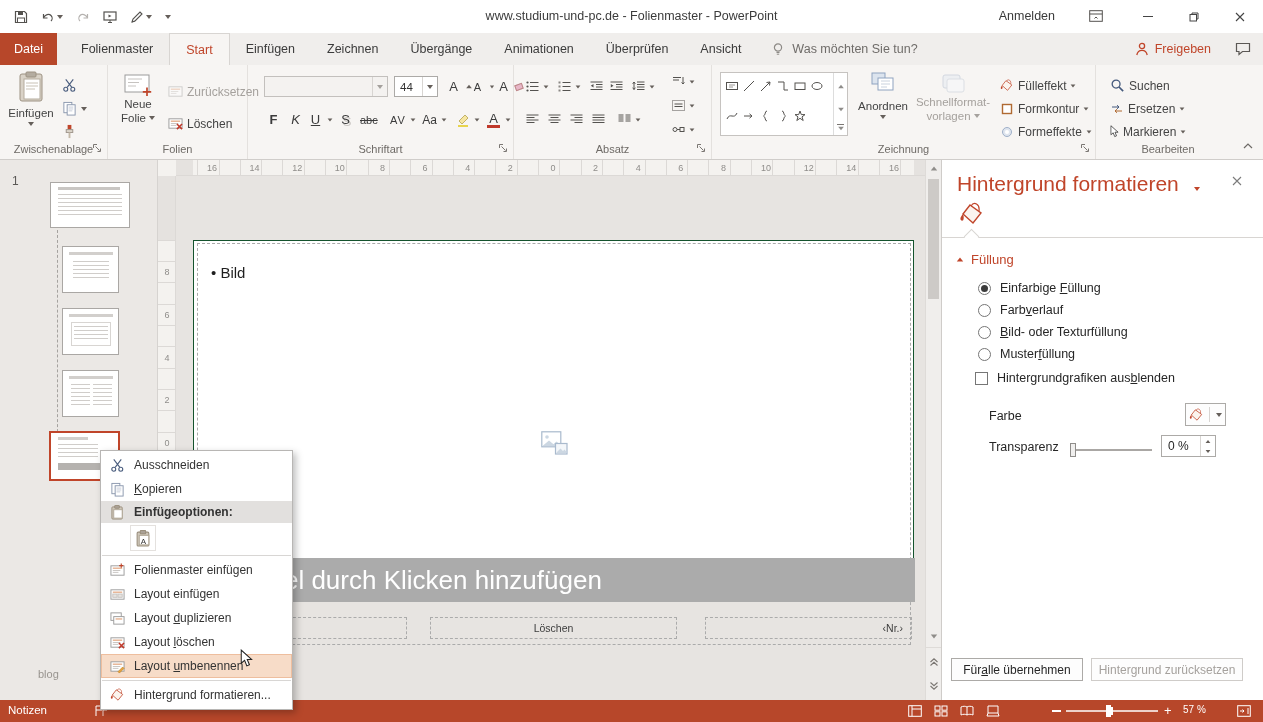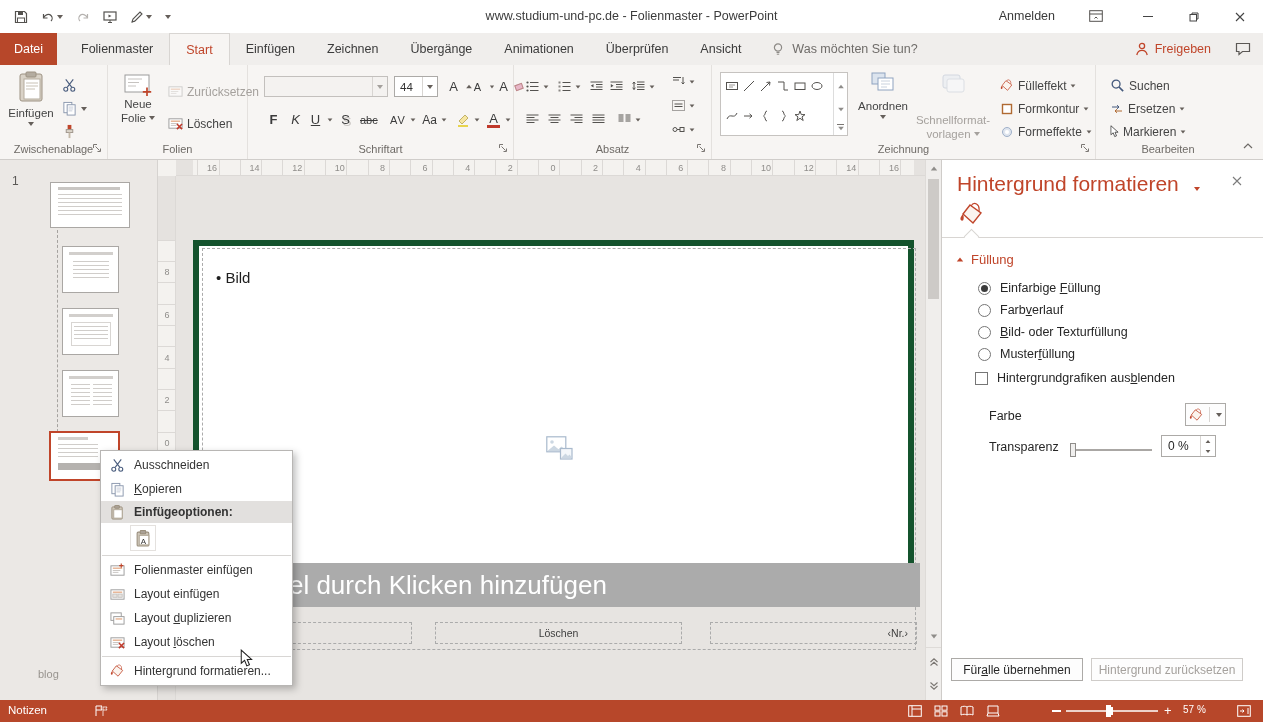--- a/index.html
+++ b/index.html
@@ -38,21 +38,21 @@
 .tg{font-size:13px;color:#3b3b3b;display:flex;align-items:center;justify-content:center;min-width:15px;height:20px}
 .b{font-weight:bold}.i{font-style:italic}.un{text-decoration:underline}.st{text-decoration:line-through}.sh{text-shadow:1.5px 1.5px 0 #c9c6c3}
 .cell{width:17px;height:22px;display:flex;align-items:center;justify-content:center}
 
 .panel{left:0;top:160px;width:158px;height:540px;background:#ebe8e5;border-right:1px solid #d6d3d0}
 .thumb{position:absolute;background:#fff;border:1px solid #aaa7a4}
 .mlines{background:repeating-linear-gradient(to bottom,#d0cdca 0 1px,transparent 1px 4px)}
 .ruler{background:#f4f2ef;position:absolute}
 .rnum{width:14px;text-align:center;font-size:9px;color:#8f8d8a}
 .rdark{position:absolute;background:#e5e2df}
-.slide{left:193px;top:240px;width:721px;height:334px;background:#fff;border:6px solid #14532d;position:absolute}
+.slide{left:193px;top:240px;width:721px;height:334px;background:#fff;border:1px solid #14532d;position:absolute}
 .dash{border:1px dashed #ababab;position:absolute}
 .sb{left:925px;top:160px;width:16px;height:540px;background:#f0eeec;border-left:1px solid #dedbd8}
 .sbbtn{width:16px;display:flex;align-items:center;justify-content:center}
 
 .tpane{left:941px;top:160px;width:322px;height:540px;background:#fff;border-left:1px solid #cfccc9}
 .radio{width:13px;height:13px;border:1px solid #767676;border-radius:50%;background:#fff;position:absolute}
 .radio.sel:after{content:"";position:absolute;left:2px;top:2px;width:7px;height:7px;border-radius:50%;background:#3b3b3b}
 .tplabel{position:absolute;font-size:12.5px;color:#262626;white-space:nowrap}
 .tpbtn{position:absolute;height:23px;border:1px solid #acaaa7;background:#fdfdfd;font-size:12px;display:flex;align-items:center;justify-content:center}
 
@@ -702,21 +702,21 @@
         </span>
       <span style="margin-top:4px">Anordnen</span>
       <span class="cdn" style="margin-top:2px"></span>
     </div>
     <div class="bigbtn dis" style="left:200px;top:6px;width:82px">
       <span style="opacity:.6">
           <svg width="26" height="24">
             <use href="#sy-qstyle"></use>
           </svg>
         </span>
-      <span style="margin-top:18px">Schnellformat-</span>
+      <span style="margin-top:0">Schnellformat-</span>
       <span class="fx" style="gap:3px">
           <span>vorlagen</span>
           <span class="cdn" style="border-top-color:#a5a19d"></span>
         </span>
     </div>
     <div class="sbtn" style="left:288px;top:10px">
         <svg width="14" height="13" viewBox="0 0 26 24">
           <use href="#sy-bucket"></use>
         </svg>
         <span>Fülleffekt</span>
@@ -1040,20 +1040,29 @@
   </div>
   <div class="mi">
     <span class="mic">
         <svg width="15" height="15" viewBox="0 0 16 16">
           <use href="#sy-slide"></use>
           <path d="M9.5 8.5 L15 14 M15 8.5 L9.5 14" stroke="#c0392b" stroke-width="1.6"></path>
         </svg>
       </span>
     <span class="ml">Layout <u>l</u>öschen</span>
   </div>
+  <div class="mi hot">
+    <span class="mic">
+        <svg width="15" height="15" viewBox="0 0 16 16">
+          <use href="#sy-slide"></use>
+          <path d="M8.5 13.5 L13.5 8.5 L15 10 L10 15 Z" fill="#e8a33d" stroke="#b97d20" stroke-width="0.6"></path>
+        </svg>
+      </span>
+    <span class="ml">Layout <u>u</u>mbenennen</span>
+  </div>
   <div class="msep"></div>
   <div class="mi">
     <span class="mic">
         <svg width="15" height="14" viewBox="0 0 26 24">
           <use href="#sy-bucket"></use>
         </svg>
       </span>
     <span class="ml">Hintergrund formatieren...</span>
   </div>
 </div>

